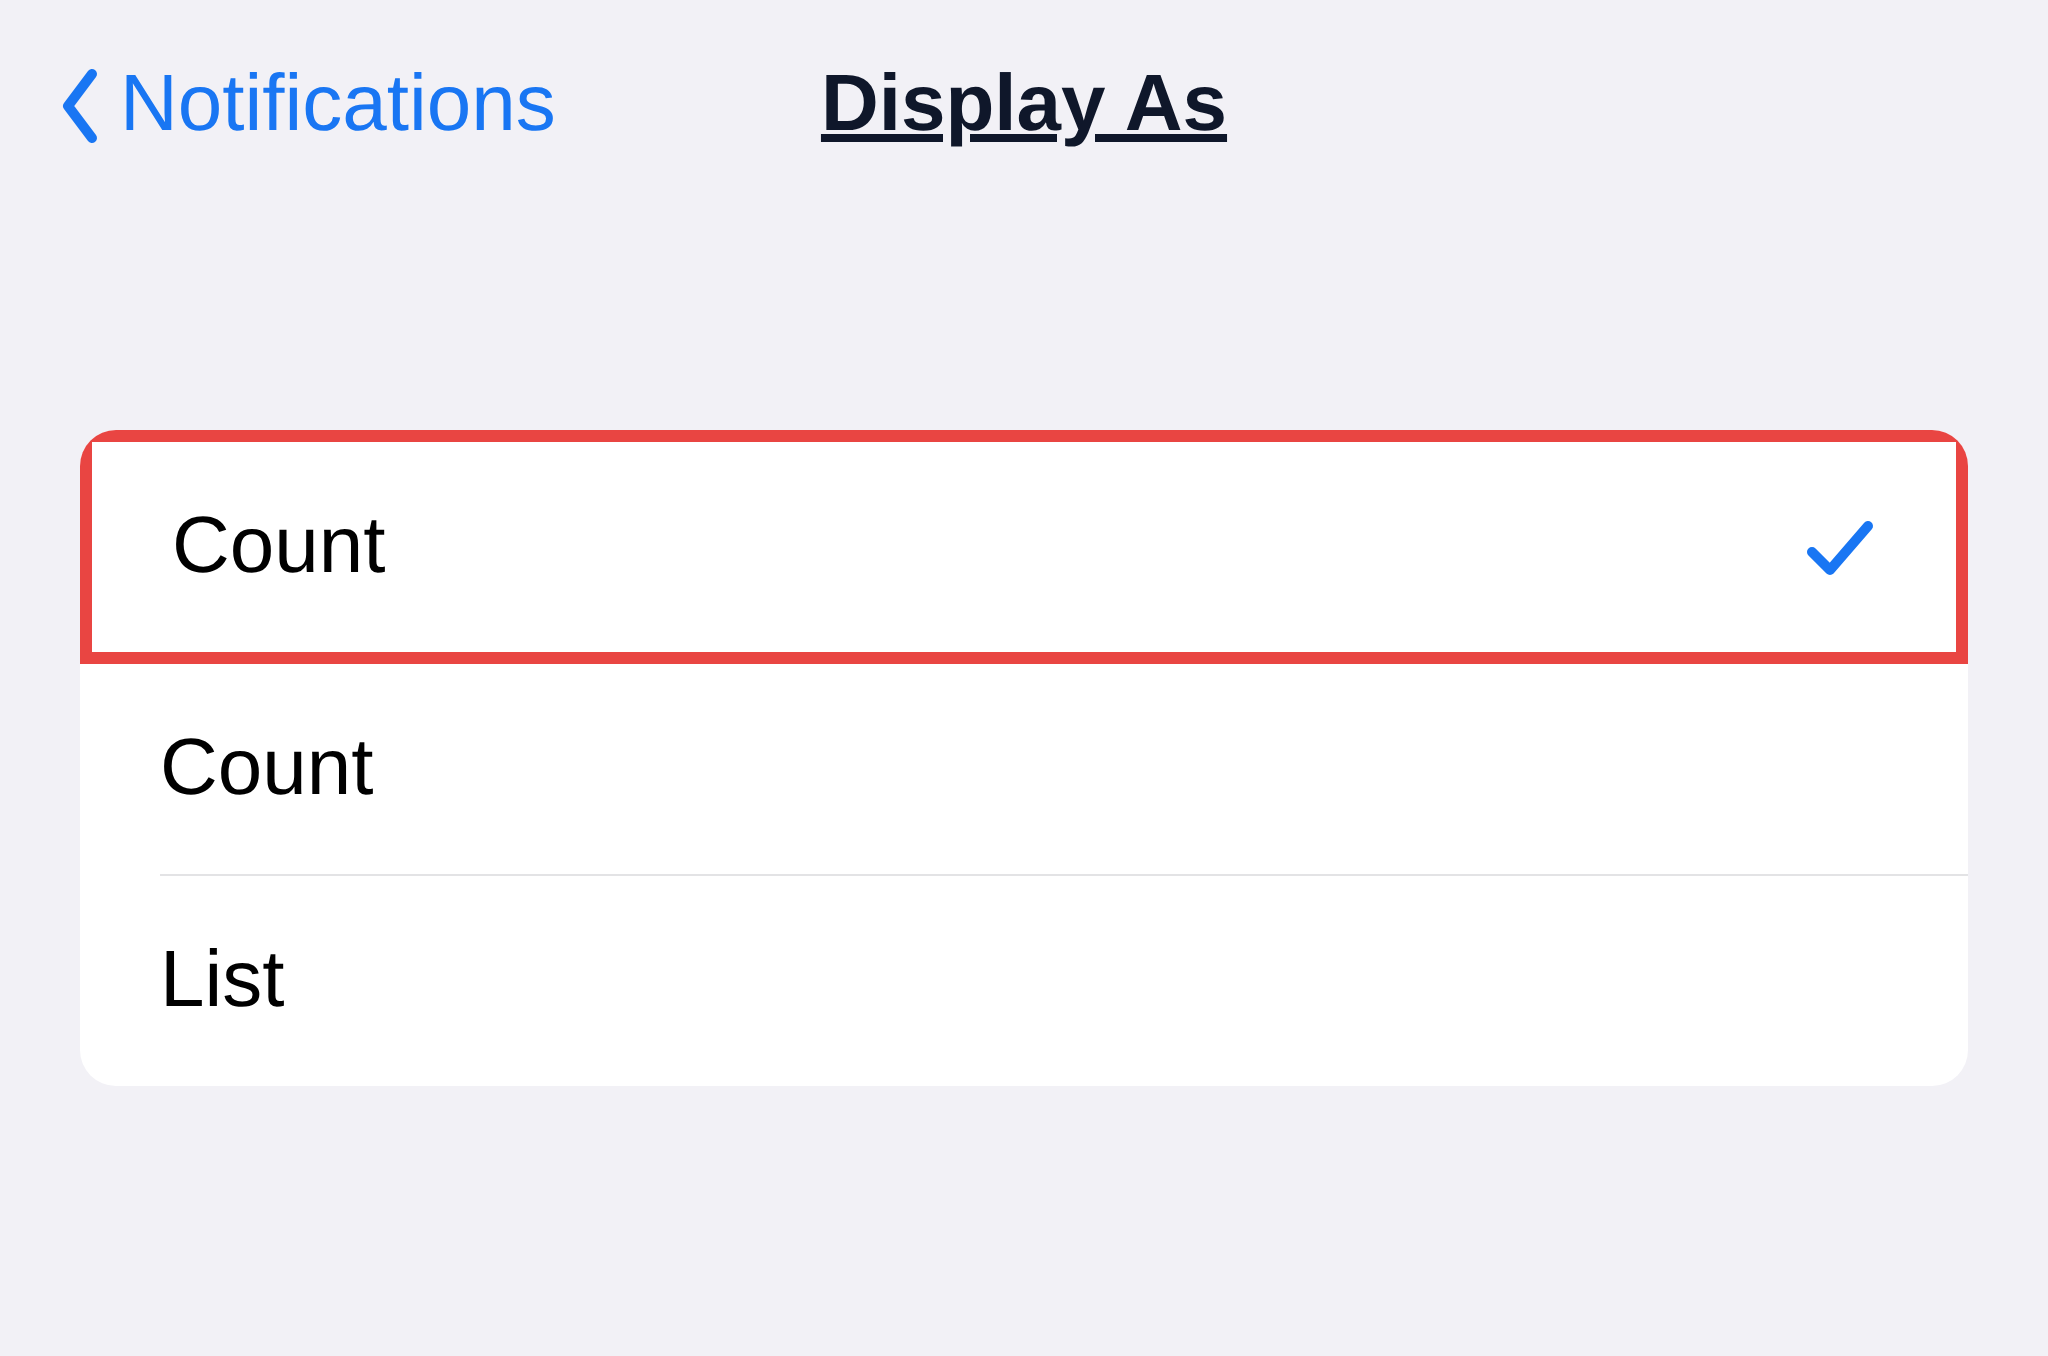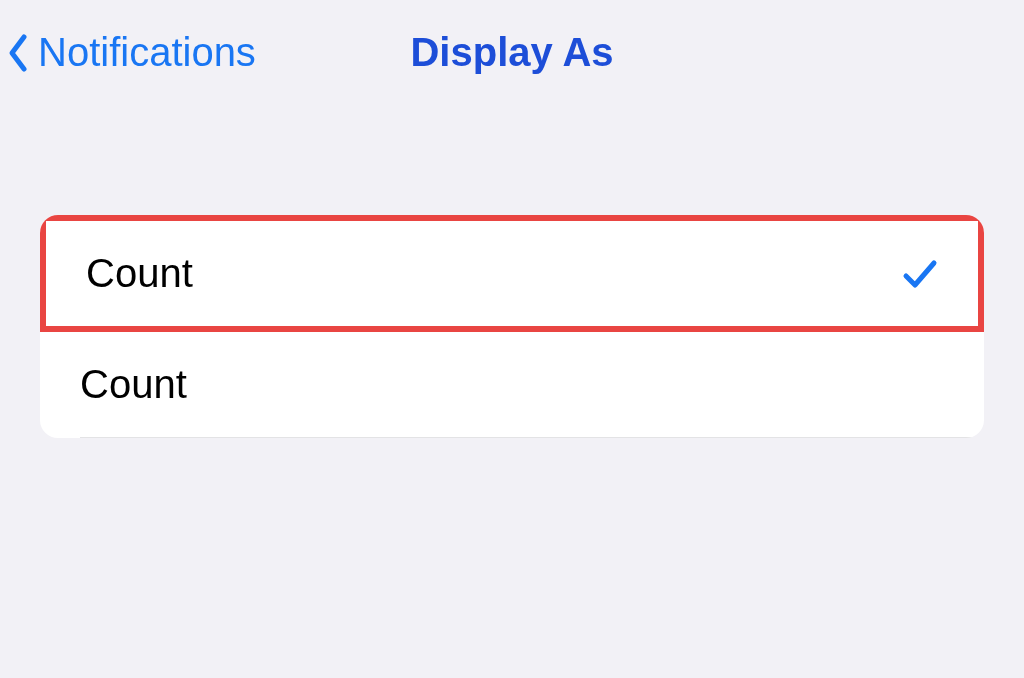--- a/index.html
+++ b/index.html
@@ -10,21 +10,21 @@
     body {
       font-family: -apple-system, BlinkMacSystemFont, 'Segoe UI', Helvetica, Arial, sans-serif;
       background-color: #f2f1f6;
       width: 1024px;
       height: 678px;
       overflow: hidden;
     }
     .header {
       display: flex;
       align-items: center;
-      padding: 30px 20px 40px 6px;
+      padding: 30px 20px 40px 28px;
       position: relative;
     }
     .back-button {
       display: flex;
       align-items: center;
       color: #1976f3;
       cursor: pointer;
       gap: 8px;
     }
     .back-chevron {
@@ -35,21 +35,22 @@
       font-size: 40px;
       font-weight: 400;
       color: #1976f3;
     }
     .page-title {
       position: absolute;
       left: 50%;
       transform: translateX(-50%);
       font-size: 40px;
       font-weight: 600;
-      color: #1d4ed8;
+      color: #0f172a;
+      text-decoration: underline;
     }
     .list-container {
       margin: 100px 40px 0 40px;
       background-color: #fff;
       border-radius: 18px;
       overflow: hidden;
     }
     .list-item {
       display: flex;
       align-items: center;
@@ -94,13 +95,16 @@
   <div class="list-item highlighted">
     <span class="list-item-label">Count</span>
     <svg class="checkmark" viewBox="0 0 36 36" fill="none">
       <path d="M4 20 L13 29 L32 7" stroke="#1976f3" stroke-width="5" stroke-linecap="round" stroke-linejoin="round"></path>
     </svg>
   </div>
   <div class="list-item">
     <span class="list-item-label">Count</span>
   </div>
   <div class="divider"></div>
+  <div class="list-item">
+    <span class="list-item-label">List</span>
+  </div>
 </div>
 
 </body></html>

